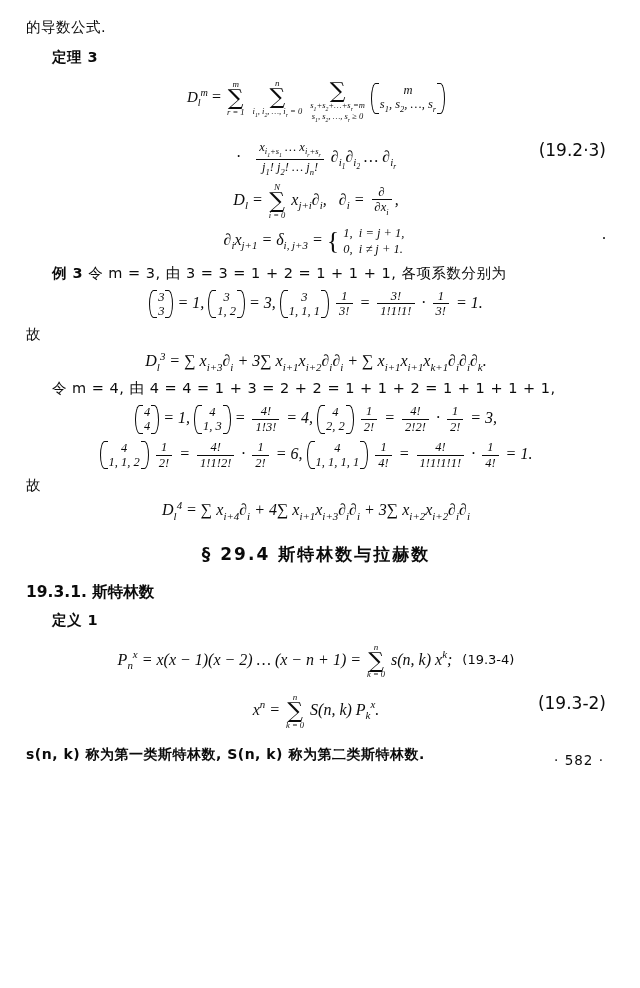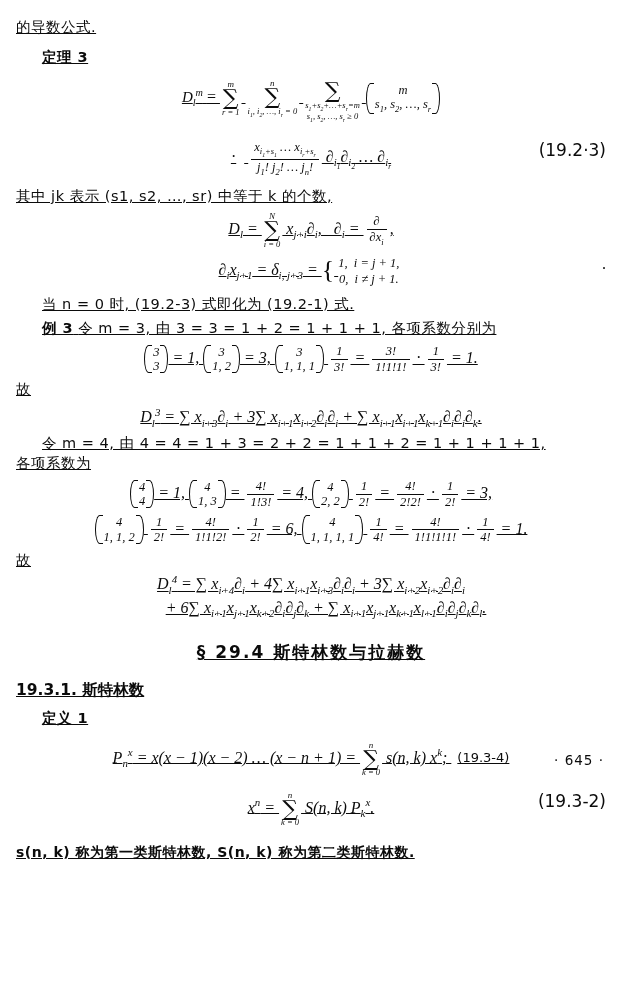--- a/index.html
+++ b/index.html
@@ -12,23 +12,22 @@
     background: #ffffff;
     font-family: "Liberation Serif", serif;
     color: #111111;
     overflow: hidden;
   }
   .page {
     position: relative;
     width: 640px;
     height: 784px;
     box-sizing: border-box;
-    padding: 18px 34px 10px 16px;
+    padding: 18px 34px 10px 26px;
     filter: contrast(1.05);
-    text-decoration: underline;
   }
   .line {
     line-height: 1.35;
     font-size: 14.5px;
     margin: 0;
   }
   .cn {
     font-family: "DejaVu Sans", sans-serif;
     font-size: 14.5px;
     letter-spacing: 0.5px;
@@ -129,21 +128,21 @@
     vertical-align: middle;
     font-size: 26px;
     font-style: normal;
     line-height: 0.8;
   }
   .cases {
     display: inline-block;
     vertical-align: middle;
     font-size: 12.5px;
     line-height: 1.3;
-    text-align: center;
+    text-align: left;
   }
   .cases span { display: block; }
   sub, sup {
     font-size: 0.68em;
   }
   .sect-title {
     text-align: center;
     font-family: "DejaVu Sans", sans-serif;
     font-weight: bold;
     font-size: 17px;
@@ -187,37 +186,35 @@
   <div class="eqrow center-eq" style="margin-top:16px">
     <span class="nostyle" style="margin-right:8px">·</span>
     <span class="frac">
       <span class="num">x<sub>i<sub>1</sub>+s<sub>1</sub></sub> … x<sub>i<sub>r</sub>+s<sub>r</sub></sub></span>
       <span class="den">j<sub>1</sub>! j<sub>2</sub>! … j<sub>n</sub>!</span>
     </span>
     ∂<sub>i<sub>1</sub></sub>∂<sub>i<sub>2</sub></sub> … ∂<sub>i<sub>r</sub></sub>
     <span class="eqnum">(19.2·3)</span>
   </div>
 
-  <p class="line cn" style="margin-top:10px">其中 jk 表示 (s1, s2, …, sr) 中等于 k 的个数,</p>
 
   <div class="eqrow center-eq">
     D<sub>l</sub> =
     <span class="sum"><span class="top">N</span><span class="sig">∑</span><span class="bot">i = 0</span></span>
     x<sub>j+i</sub>∂<sub>i</sub>,&nbsp;&nbsp; ∂<sub>i</sub> =
     <span class="frac"><span class="num">∂</span><span class="den">∂x<sub>i</sub></span></span>,
   </div>
 
   <div class="eqrow center-eq">
     ∂<sub>i</sub>x<sub>j+1</sub> = δ<sub>i, j+3</sub> =
     <span class="brace">{</span>
     <span class="cases"><span>1,&nbsp; i = j + 1,</span><span>0,&nbsp; i ≠ j + 1.</span></span>
     <span style="float:right; font-style:normal">.</span>
   </div>
 
-  <p class="line cn indent1" style="margin-top:8px">当 n = 0 时, (19.2-3) 式即化为 (19.2-1) 式.</p>
 
   <p class="line cn indent1" style="margin-top:4px">
     <span class="bold">例 3</span>
     <span>令 m = 3, 由 3 = 3 = 1 + 2 = 1 + 1 + 1, 各项系数分别为</span>
   </p>
 
   <div class="eqrow center-eq">
     <span class="binom"><span class="num">3</span><span class="den">3</span></span> = 1,
     <span class="binom"><span class="num">3</span><span class="den">1, 2</span></span> = 3,
     <span class="binom"><span class="num">3</span><span class="den">1, 1, 1</span></span>
@@ -226,21 +223,20 @@
     <span class="frac"><span class="num">1</span><span class="den">3!</span></span> = 1.
   </div>
 
   <p class="line cn">故</p>
 
   <div class="eqrow center-eq">
     D<sub>l</sub><sup>3</sup> = ∑ x<sub>i+3</sub>∂<sub>i</sub> + 3∑ x<sub>i+1</sub>x<sub>i+2</sub>∂<sub>i</sub>∂<sub>i</sub> + ∑ x<sub>i+1</sub>x<sub>i+1</sub>x<sub>k+1</sub>∂<sub>i</sub>∂<sub>i</sub>∂<sub>k</sub>.
   </div>
 
   <p class="line cn indent1" style="margin-top:4px">令 m = 4, 由 4 = 4 = 1 + 3 = 2 + 2 = 1 + 1 + 2 = 1 + 1 + 1 + 1,</p>
-  <p class="line cn">各项系数为</p>
 
   <div class="eqrow center-eq">
     <span class="binom"><span class="num">4</span><span class="den">4</span></span> = 1,
     <span class="binom"><span class="num">4</span><span class="den">1, 3</span></span> =
     <span class="frac"><span class="num">4!</span><span class="den">1!3!</span></span> = 4,
     <span class="binom"><span class="num">4</span><span class="den">2, 2</span></span>
     <span class="frac"><span class="num">1</span><span class="den">2!</span></span> =
     <span class="frac"><span class="num">4!</span><span class="den">2!2!</span></span> ·
     <span class="frac"><span class="num">1</span><span class="den">2!</span></span> = 3,
   </div>
@@ -254,23 +250,20 @@
     <span class="frac"><span class="num">1</span><span class="den">4!</span></span> =
     <span class="frac"><span class="num">4!</span><span class="den">1!1!1!1!</span></span> ·
     <span class="frac"><span class="num">1</span><span class="den">4!</span></span> = 1.
   </div>
 
   <p class="line cn">故</p>
 
   <div class="eqrow center-eq tight">
     D<sub>l</sub><sup>4</sup> = ∑ x<sub>i+4</sub>∂<sub>i</sub> + 4∑ x<sub>i+1</sub>x<sub>i+3</sub>∂<sub>i</sub>∂<sub>i</sub> + 3∑ x<sub>i+2</sub>x<sub>i+2</sub>∂<sub>i</sub>∂<sub>i</sub>
   </div>
-  <div class="eqrow center-eq tight" style="padding-left:30px">
-    + 6∑ x<sub>i+1</sub>x<sub>j+1</sub>x<sub>k+2</sub>∂<sub>i</sub>∂<sub>j</sub>∂<sub>k</sub> + ∑ x<sub>i+1</sub>x<sub>j+1</sub>x<sub>k+1</sub>x<sub>l+1</sub>∂<sub>i</sub>∂<sub>j</sub>∂<sub>k</sub>∂<sub>l</sub>.
-  </div>
 
   <h2 class="sect-title">§ 29.4   斯特林数与拉赫数</h2>
 
   <h3 class="sub-title">19.3.1. 斯特林数</h3>
 
   <p class="line cn bold indent1">定义 1</p>
 
   <div class="eqrow center-eq" style="margin-top:12px">
     P<sub>n</sub><sup>x</sup> = x(x − 1)(x − 2) … (x − n + 1) =
     <span class="sum"><span class="top">n</span><span class="sig">∑</span><span class="bot">k = 0</span></span>
@@ -280,14 +273,14 @@
 
   <div class="eqrow center-eq" style="margin-top:14px">
     x<sup>n</sup> =
     <span class="sum"><span class="top">n</span><span class="sig">∑</span><span class="bot">k = 0</span></span>
     S(n, k) P<sub>k</sub><sup>x</sup>.
     <span class="eqnum">(19.3-2)</span>
   </div>
 
   <p class="line cn bold" style="margin-top:16px; font-size:14px">s(n, k) 称为第一类斯特林数, S(n, k) 称为第二类斯特林数.</p>
 
-  <div class="footer">· 645 ·</div>
+  <div class="footer">· 582 ·</div>
 </div>
 
 </body></html>

